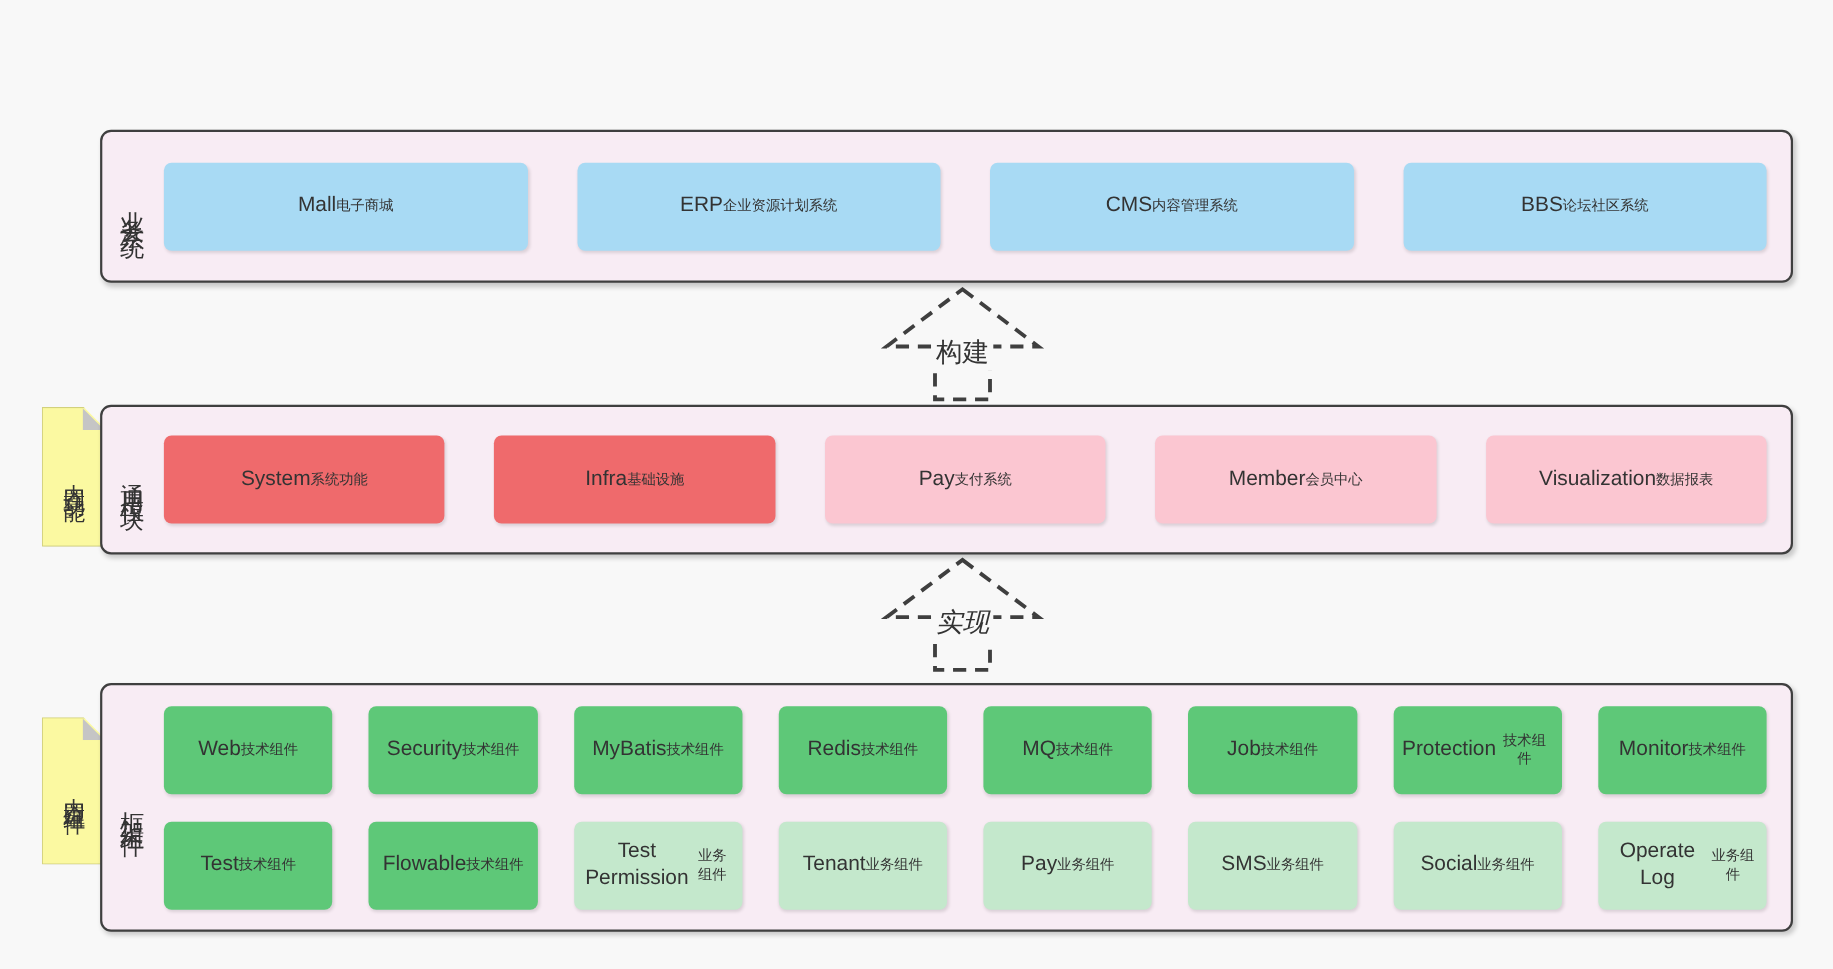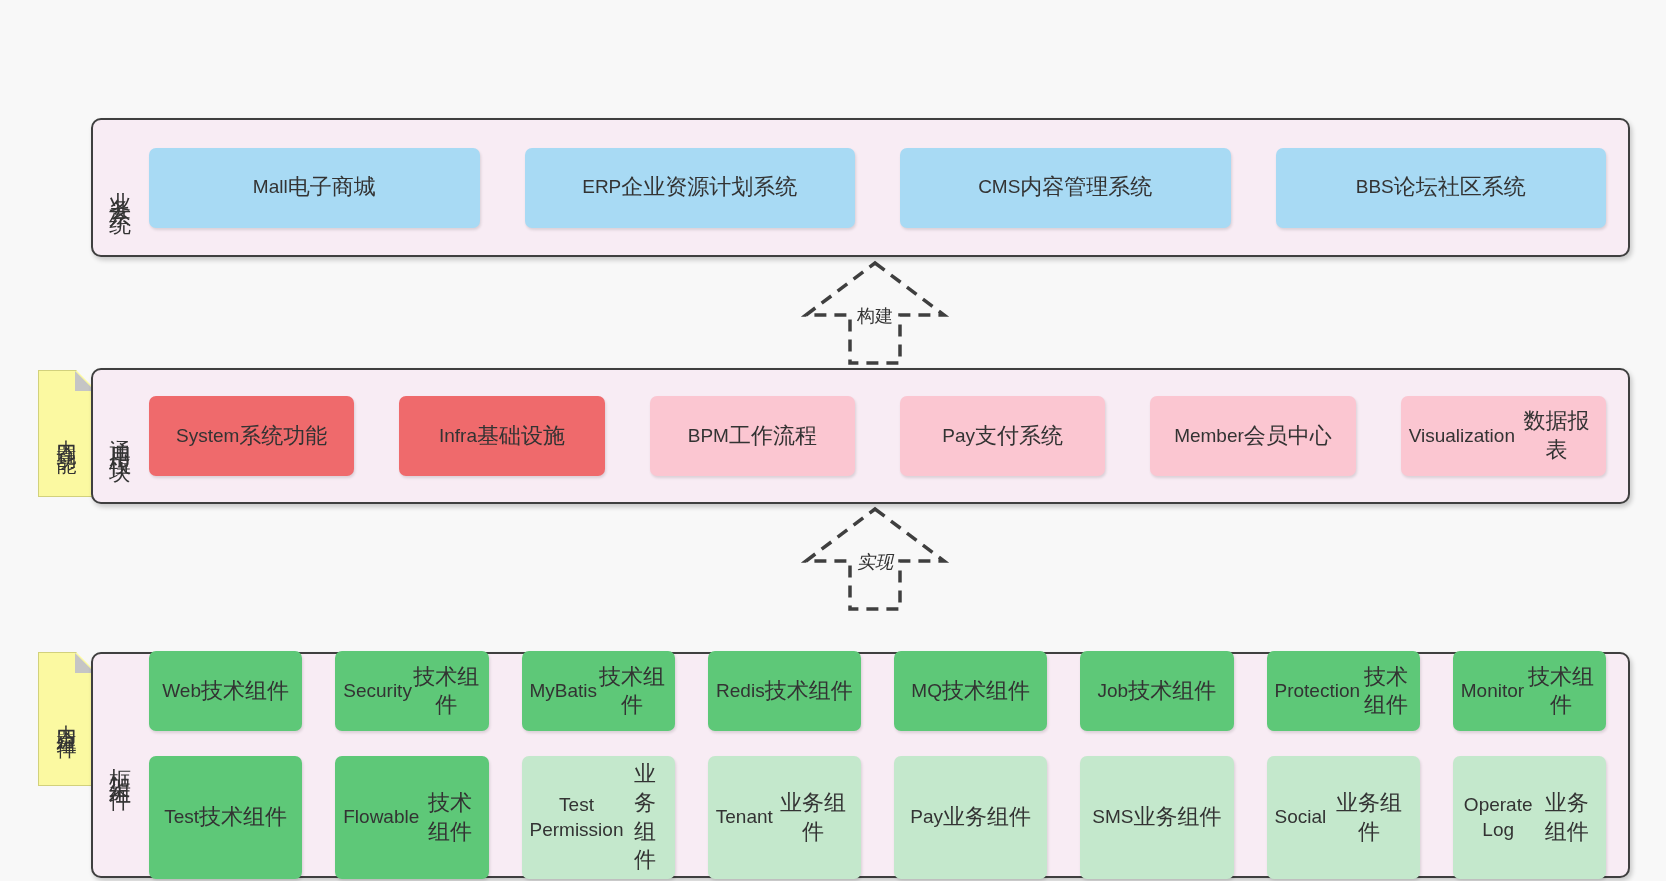--- a/index.html
+++ b/index.html
@@ -12,51 +12,51 @@
   
   .layer{
     position:absolute;left:91px;width:1539px;box-sizing:border-box;
     background:var(--layer-bg,#f8ecf4);
     border:2px solid var(--line,#3f3f3f);border-radius:10px;
     box-shadow:2px 3px 5px rgba(0,0,0,.20);
     display:flex;align-items:stretch;z-index:2;
   }
   .layer-business{top:118px;height:139px;}
   .layer-common{top:368px;height:136px;}
-  .layer-framework{top:652px;height:226px;}
+  .layer-framework{top:621px;height:226px;}
   .layer-label{
     flex:none;width:54px;display:flex;align-items:center;justify-content:center;
     writing-mode:vertical-rl;text-orientation:upright;
     font-size:22px;letter-spacing:7px;line-height:1;color:var(--text,#333);
   }
   .rows{flex:1;display:flex;flex-direction:column;justify-content:center;gap:25px;padding:0 22px 0 2px;}
   .box-row{display:flex;}
   .row-6{gap:45px;}
   .row-8{gap:33px;}
   .box{
     flex:1;min-height:80px;border-radius:7px;box-sizing:border-box;
     display:flex;justify-content:center;align-items:center;
     text-align:center;padding:4px 8px;line-height:1.3;
     box-shadow:1px 2px 3px rgba(0,0,0,.12);
   }
   .box .name{font-size:19px;}
-  .box .sub{font-size:22px;}
+  .box .sub{font-size:13px;}
   .box-blue{background:var(--blue,#a8daf4);}
   .box-red{background:var(--red,#ef6a6c);}
   .box-pink{background:var(--pink,#fbc6d1);}
   .box-green{background:var(--green,#5ec878);}
   .box-lightgreen{background:var(--lightgreen,#c4e8cc);}
   
   .arrow{position:absolute;left:800px;width:150px;height:112px;z-index:1;}
   .arrow-build{top:257px;}
   .arrow-implement{top:503px;font-style:italic;}
   .arrow svg{display:block;width:150px;height:112px;}
   .arrow .arrow-label{
     position:absolute;top:46px;left:50%;transform:translateX(-50%);
-    background:var(--page-bg,#f8f8f8);padding:1px 4px;font-size:18px;white-space:nowrap;
+    background:var(--page-bg,#f8f8f8);padding:1px 4px;font-size:24px;white-space:nowrap;
   }
   
   .tag{
     position:absolute;left:38px;width:58px;box-sizing:border-box;z-index:1;
     background:var(--tag-yellow,#fbf9a1);
     border:1px solid rgba(160,160,80,.45);
     box-shadow:1px 2px 3px rgba(0,0,0,.15);
     clip-path:polygon(0 0,calc(100% - 20px) 0,100% 20px,100% 100%,0 100%);
     display:flex;align-items:center;justify-content:center;
     writing-mode:vertical-rl;text-orientation:upright;
@@ -121,24 +121,20 @@
       <div class="box-row row-6">
           <div class="box box-red">
             <div class="name">System</div>
             <div class="sub">系统功能</div>
           </div>
           <div class="box box-red">
             <div class="name">Infra</div>
             <div class="sub">基础设施</div>
           </div>
           <div class="box box-pink">
-            <div class="name">BPM</div>
-            <div class="sub">工作流程</div>
-          </div>
-          <div class="box box-pink">
             <div class="name">Pay</div>
             <div class="sub">支付系统</div>
           </div>
           <div class="box box-pink">
             <div class="name">Member</div>
             <div class="sub">会员中心</div>
           </div>
           <div class="box box-pink">
             <div class="name">Visualization</div>
             <div class="sub">数据报表</div>

